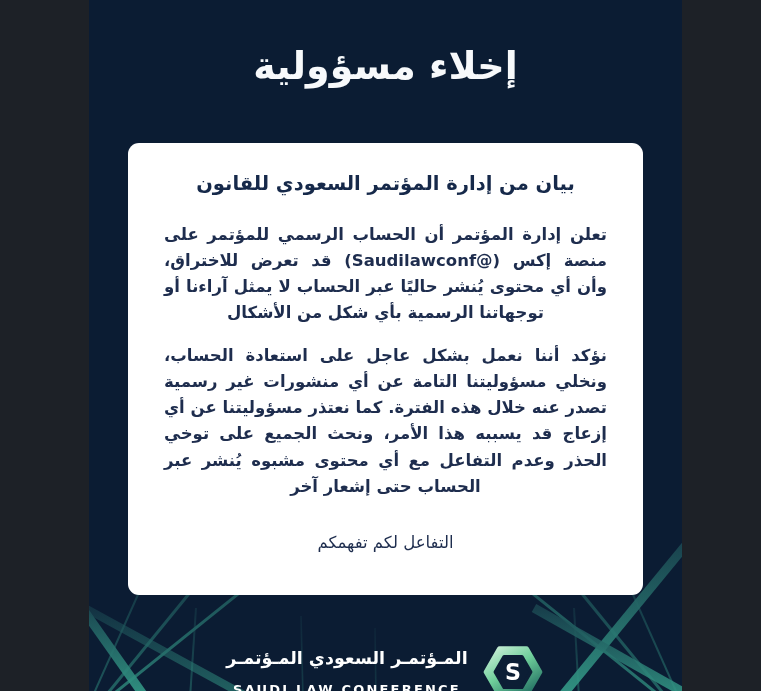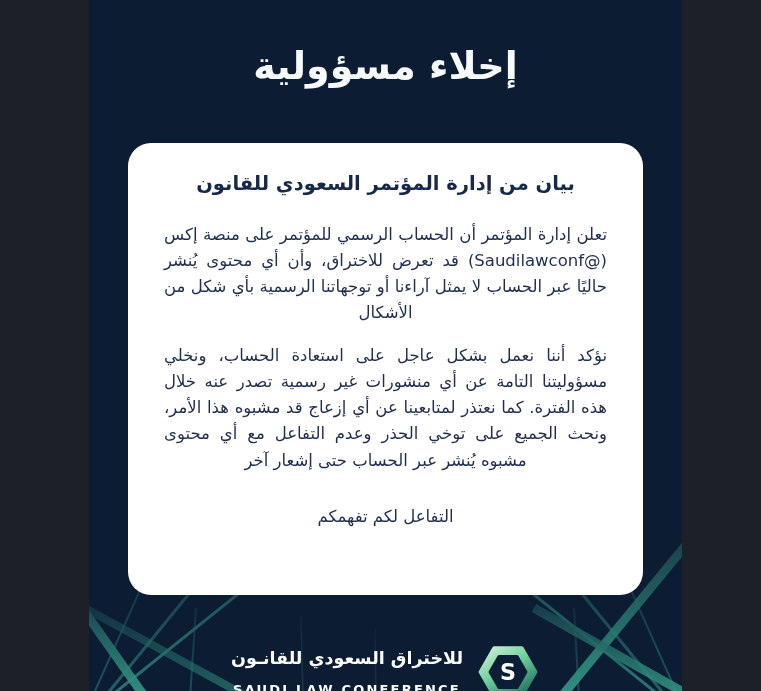--- a/index.html
+++ b/index.html
@@ -58,40 +58,41 @@
     letter-spacing: 0;
   }
   .statement-card {
     position: absolute;
     left: 39px;
     top: 143px;
     width: 515px;
     height: 452px;
     box-sizing: border-box;
     background: #ffffff;
-    border-radius: 23px;
+    border-radius: 11px;
     z-index: 1;
     padding: 27px 36px 20px 36px;
     direction: rtl;
     color: #1e2d4e;
     overflow: hidden;
   }
   .statement-heading {
     text-align: center;
     font-weight: bold;
     font-size: 19.5px;
     margin: 2px 0 27px 0;
     color: #16294a;
   }
   .statement-paragraph {
     font-size: 16.5px;
     line-height: 1.58;
     text-align: justify;
     text-align-last: center;
     margin: 16px 0 17px 0;
+    font-weight: bold;
   }
   .closing-block {
     margin-top: 30px;
     text-align: center;
     font-size: 16.5px;
     line-height: 1.6;
   }
   .brand-footer {
     position: absolute;
     left: 0;
@@ -160,30 +161,30 @@
       </g>
     </svg>
 
     <div class="poster-title">إخلاء مسؤولية</div>
 
     <div class="statement-card">
       <div class="statement-heading">بيان من إدارة المؤتمر السعودي للقانون</div>
 
       <p class="statement-paragraph">تعلن إدارة المؤتمر أن الحساب الرسمي للمؤتمر على منصة إكس (@Saudilawconf) قد تعرض للاختراق، وأن أي محتوى يُنشر حاليًا عبر الحساب لا يمثل آراءنا أو توجهاتنا الرسمية بأي شكل من الأشكال</p>
 
-      <p class="statement-paragraph">نؤكد أننا نعمل بشكل عاجل على استعادة الحساب، ونخلي مسؤوليتنا التامة عن أي منشورات غير رسمية تصدر عنه خلال هذه الفترة. كما نعتذر لمتابعينا عن أي إزعاج قد مشبوه هذا الأمر، ونحث الجميع على توخي الحذر وعدم التفاعل مع أي محتوى مشبوه يُنشر عبر الحساب حتى إشعار آخر</p>
+      <p class="statement-paragraph">نؤكد أننا نعمل بشكل عاجل على استعادة الحساب، ونخلي مسؤوليتنا التامة عن أي منشورات غير رسمية تصدر عنه خلال هذه الفترة. كما نعتذر مسؤوليتنا عن أي إزعاج قد يسببه هذا الأمر، ونحث الجميع على توخي الحذر وعدم التفاعل مع أي محتوى مشبوه يُنشر عبر الحساب حتى إشعار آخر</p>
 
       <div class="closing-block">
         <div>التفاعل لكم تفهمكم</div>
       </div>
     </div>
 
     <div class="brand-footer">
       <div class="brand-text">
-        <div class="brand-ar">للاختراق السعودي للقانـون</div>
+        <div class="brand-ar">المـؤتمـر السعودي المـؤتمـر</div>
         <div class="brand-en">SAUDI LAW CONFERENCE</div>
       </div>
       <svg class="hex-logo" viewBox="-36 -36 72 72" width="64" height="64">
         <defs>
           <linearGradient id="hexGrad" x1="0.1" y1="0" x2="0.85" y2="1">
             <stop offset="0" stop-color="#c9eed6"></stop>
             <stop offset="0.45" stop-color="#6fcf9b"></stop>
             <stop offset="1" stop-color="#1f6b60"></stop>
           </linearGradient>
         </defs>

